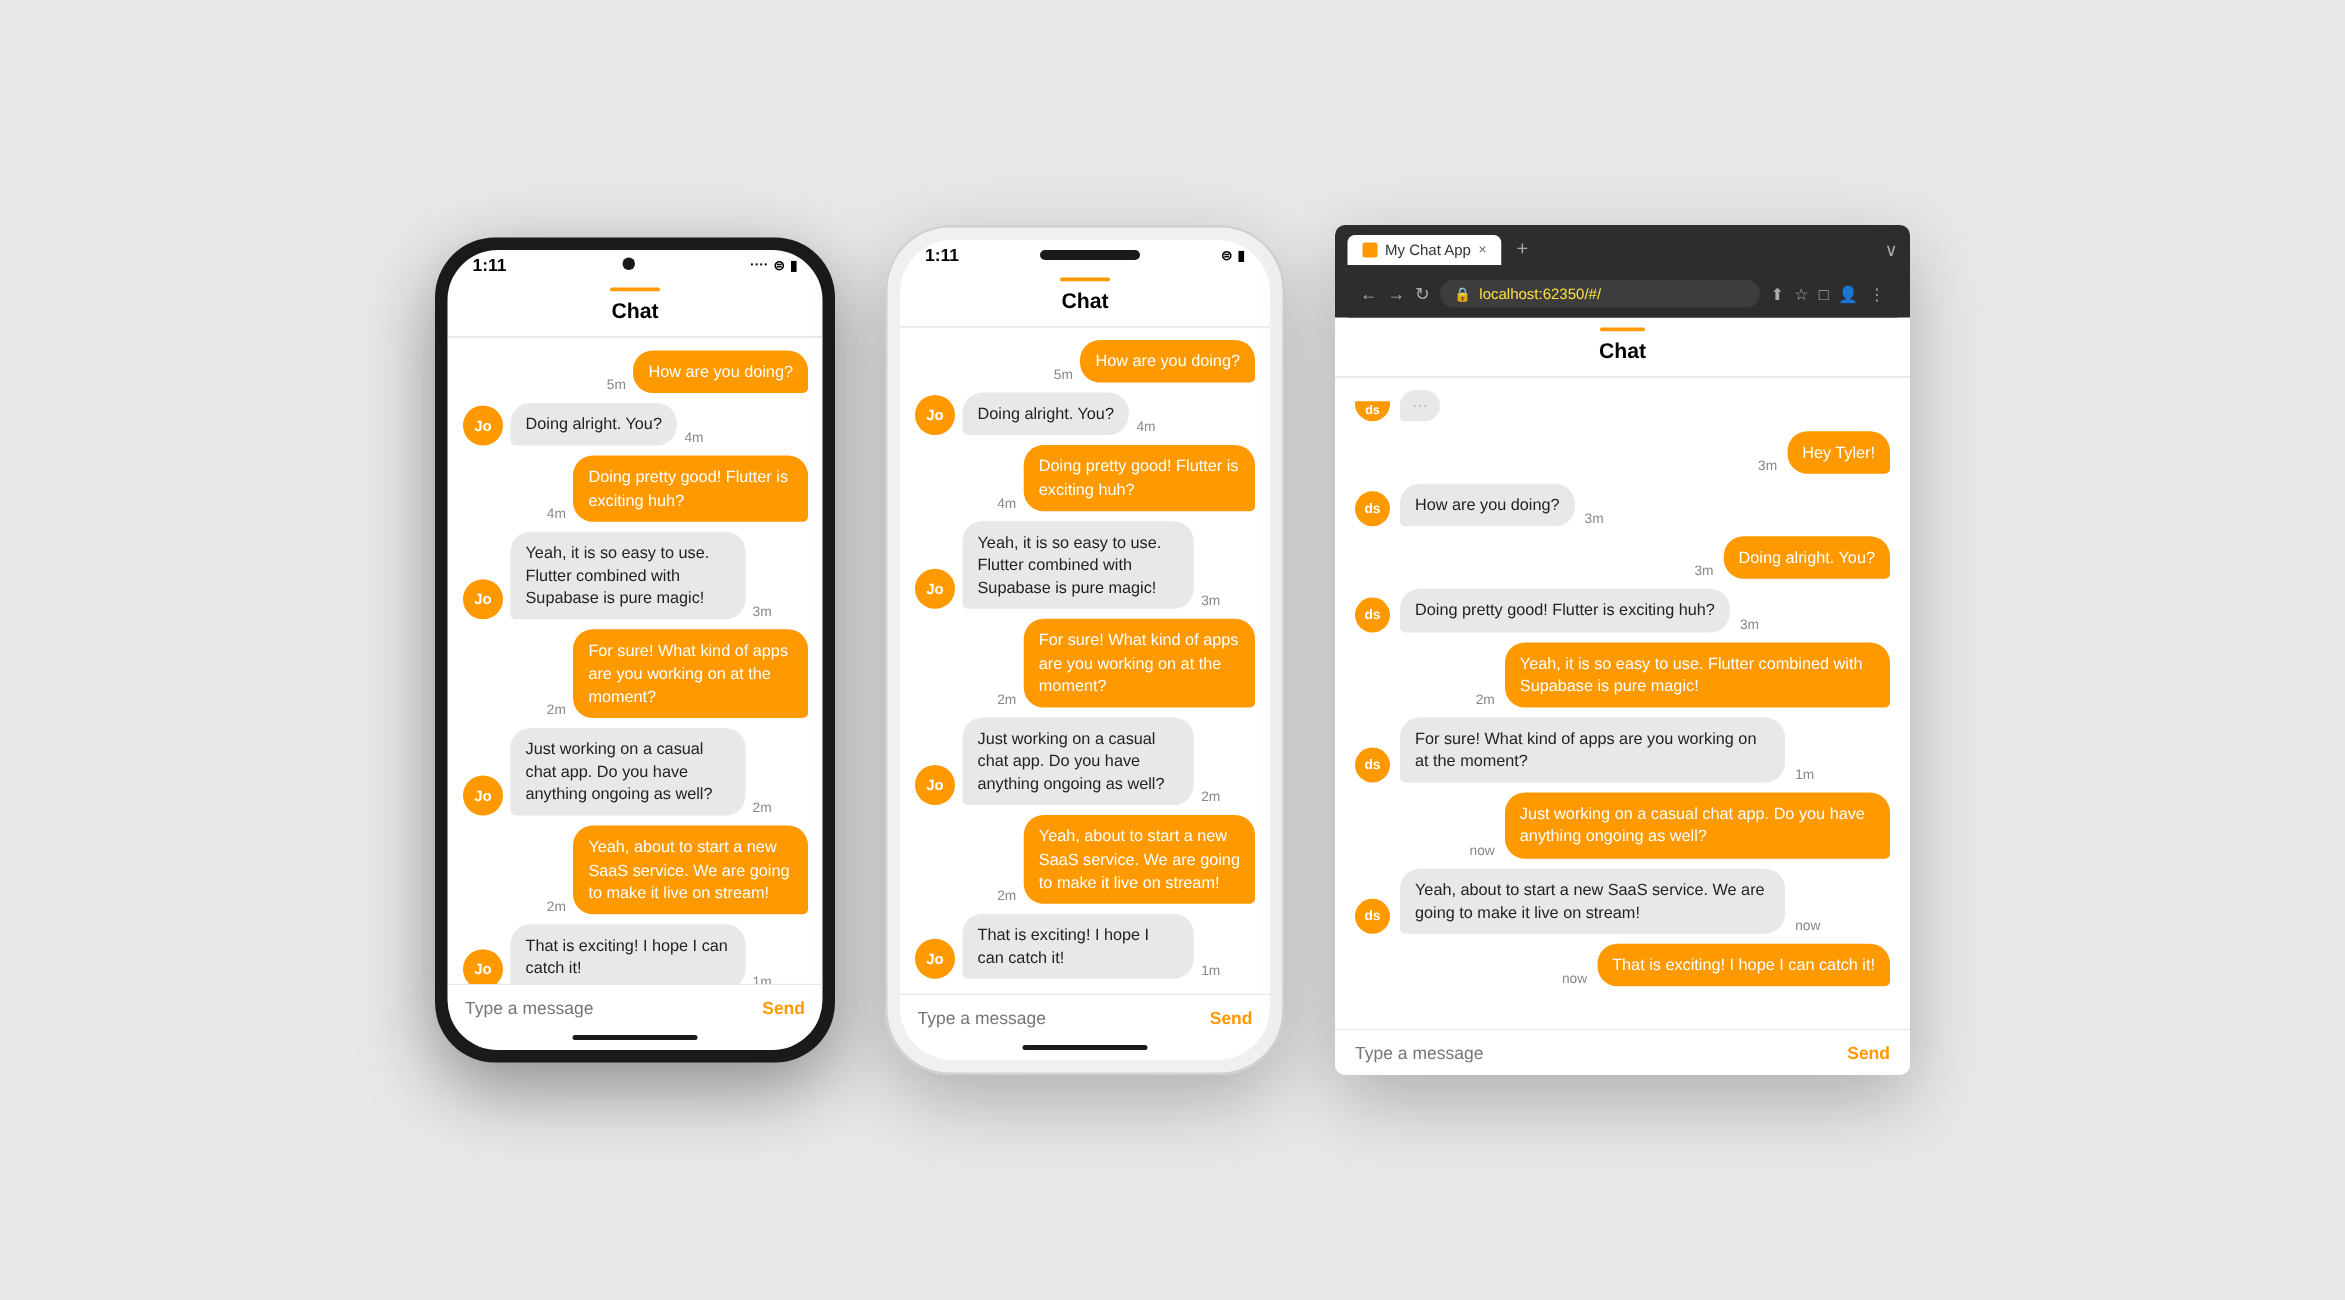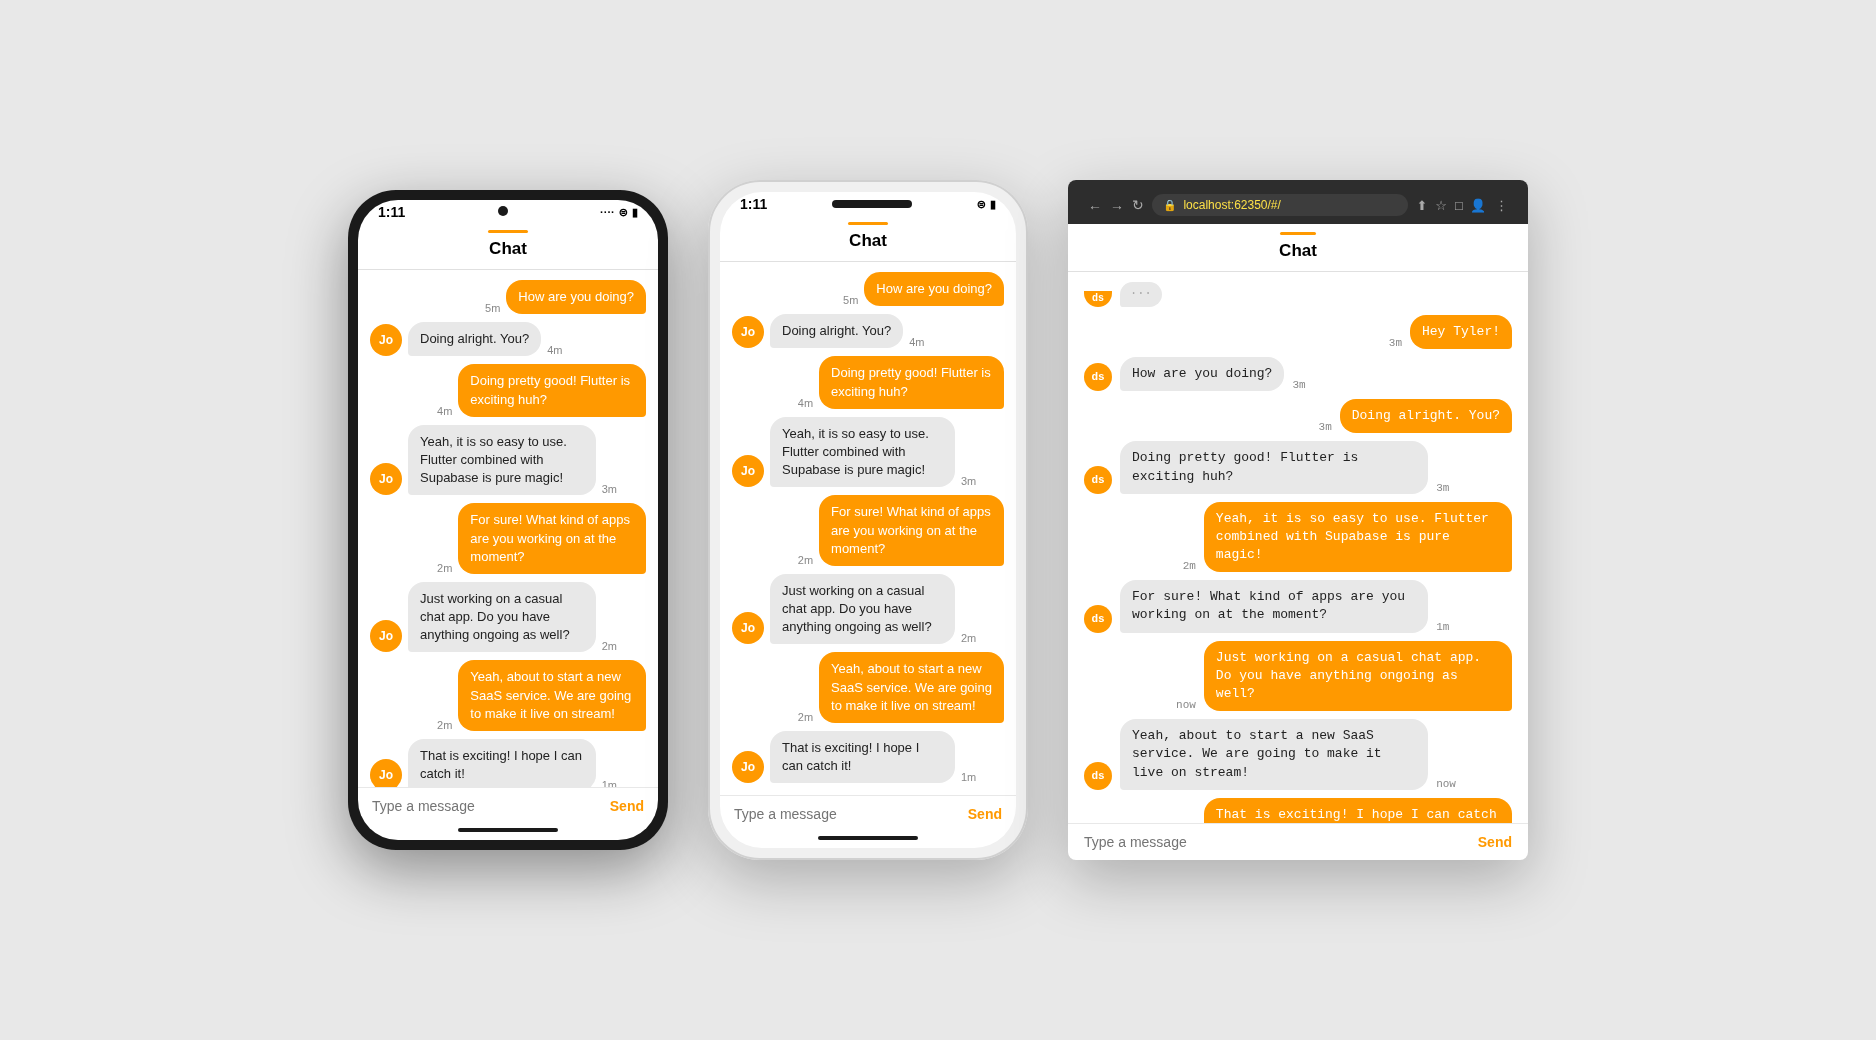--- a/index.html
+++ b/index.html
@@ -281,21 +281,20 @@
       margin: 0 auto 6px;
     }
 
     .browser-messages {
       flex: 1;
       overflow-y: auto;
       padding: 10px 16px;
       display: flex;
       flex-direction: column;
       gap: 8px;
-      font-family: Liberation Mono, monospace;
     }
     .browser-messages::-webkit-scrollbar { display: none; }
 
     .browser-msg-row {
       display: flex;
       align-items: flex-end;
       gap: 8px;
     }
     .browser-msg-row.sent { justify-content: flex-end; }
     .browser-msg-row.received { justify-content: flex-start; }
@@ -491,20 +490,29 @@
     </div>
 
     <div class="home-indicator"></div>
   </div>
 </div>
 
 <div class="browser-frame">
 
   <div class="browser-chrome">
 
+    <div class="browser-tab-bar">
+      <div class="browser-tab">
+        <div class="tab-favicon"></div>
+        <span>My Chat App</span>
+        <span class="tab-close">×</span>
+      </div>
+      <span class="new-tab-btn">+</span>
+      <span class="tab-menu-btn">∨</span>
+    </div>
 
     <div class="browser-nav">
       <span class="nav-btn">←</span>
       <span class="nav-btn">→</span>
       <span class="nav-btn">↻</span>
       <div class="address-bar">
         <span class="lock-icon">🔒</span>
         <span class="url-text">localhost:62350/#/</span>
       </div>
       <div class="nav-icons">

